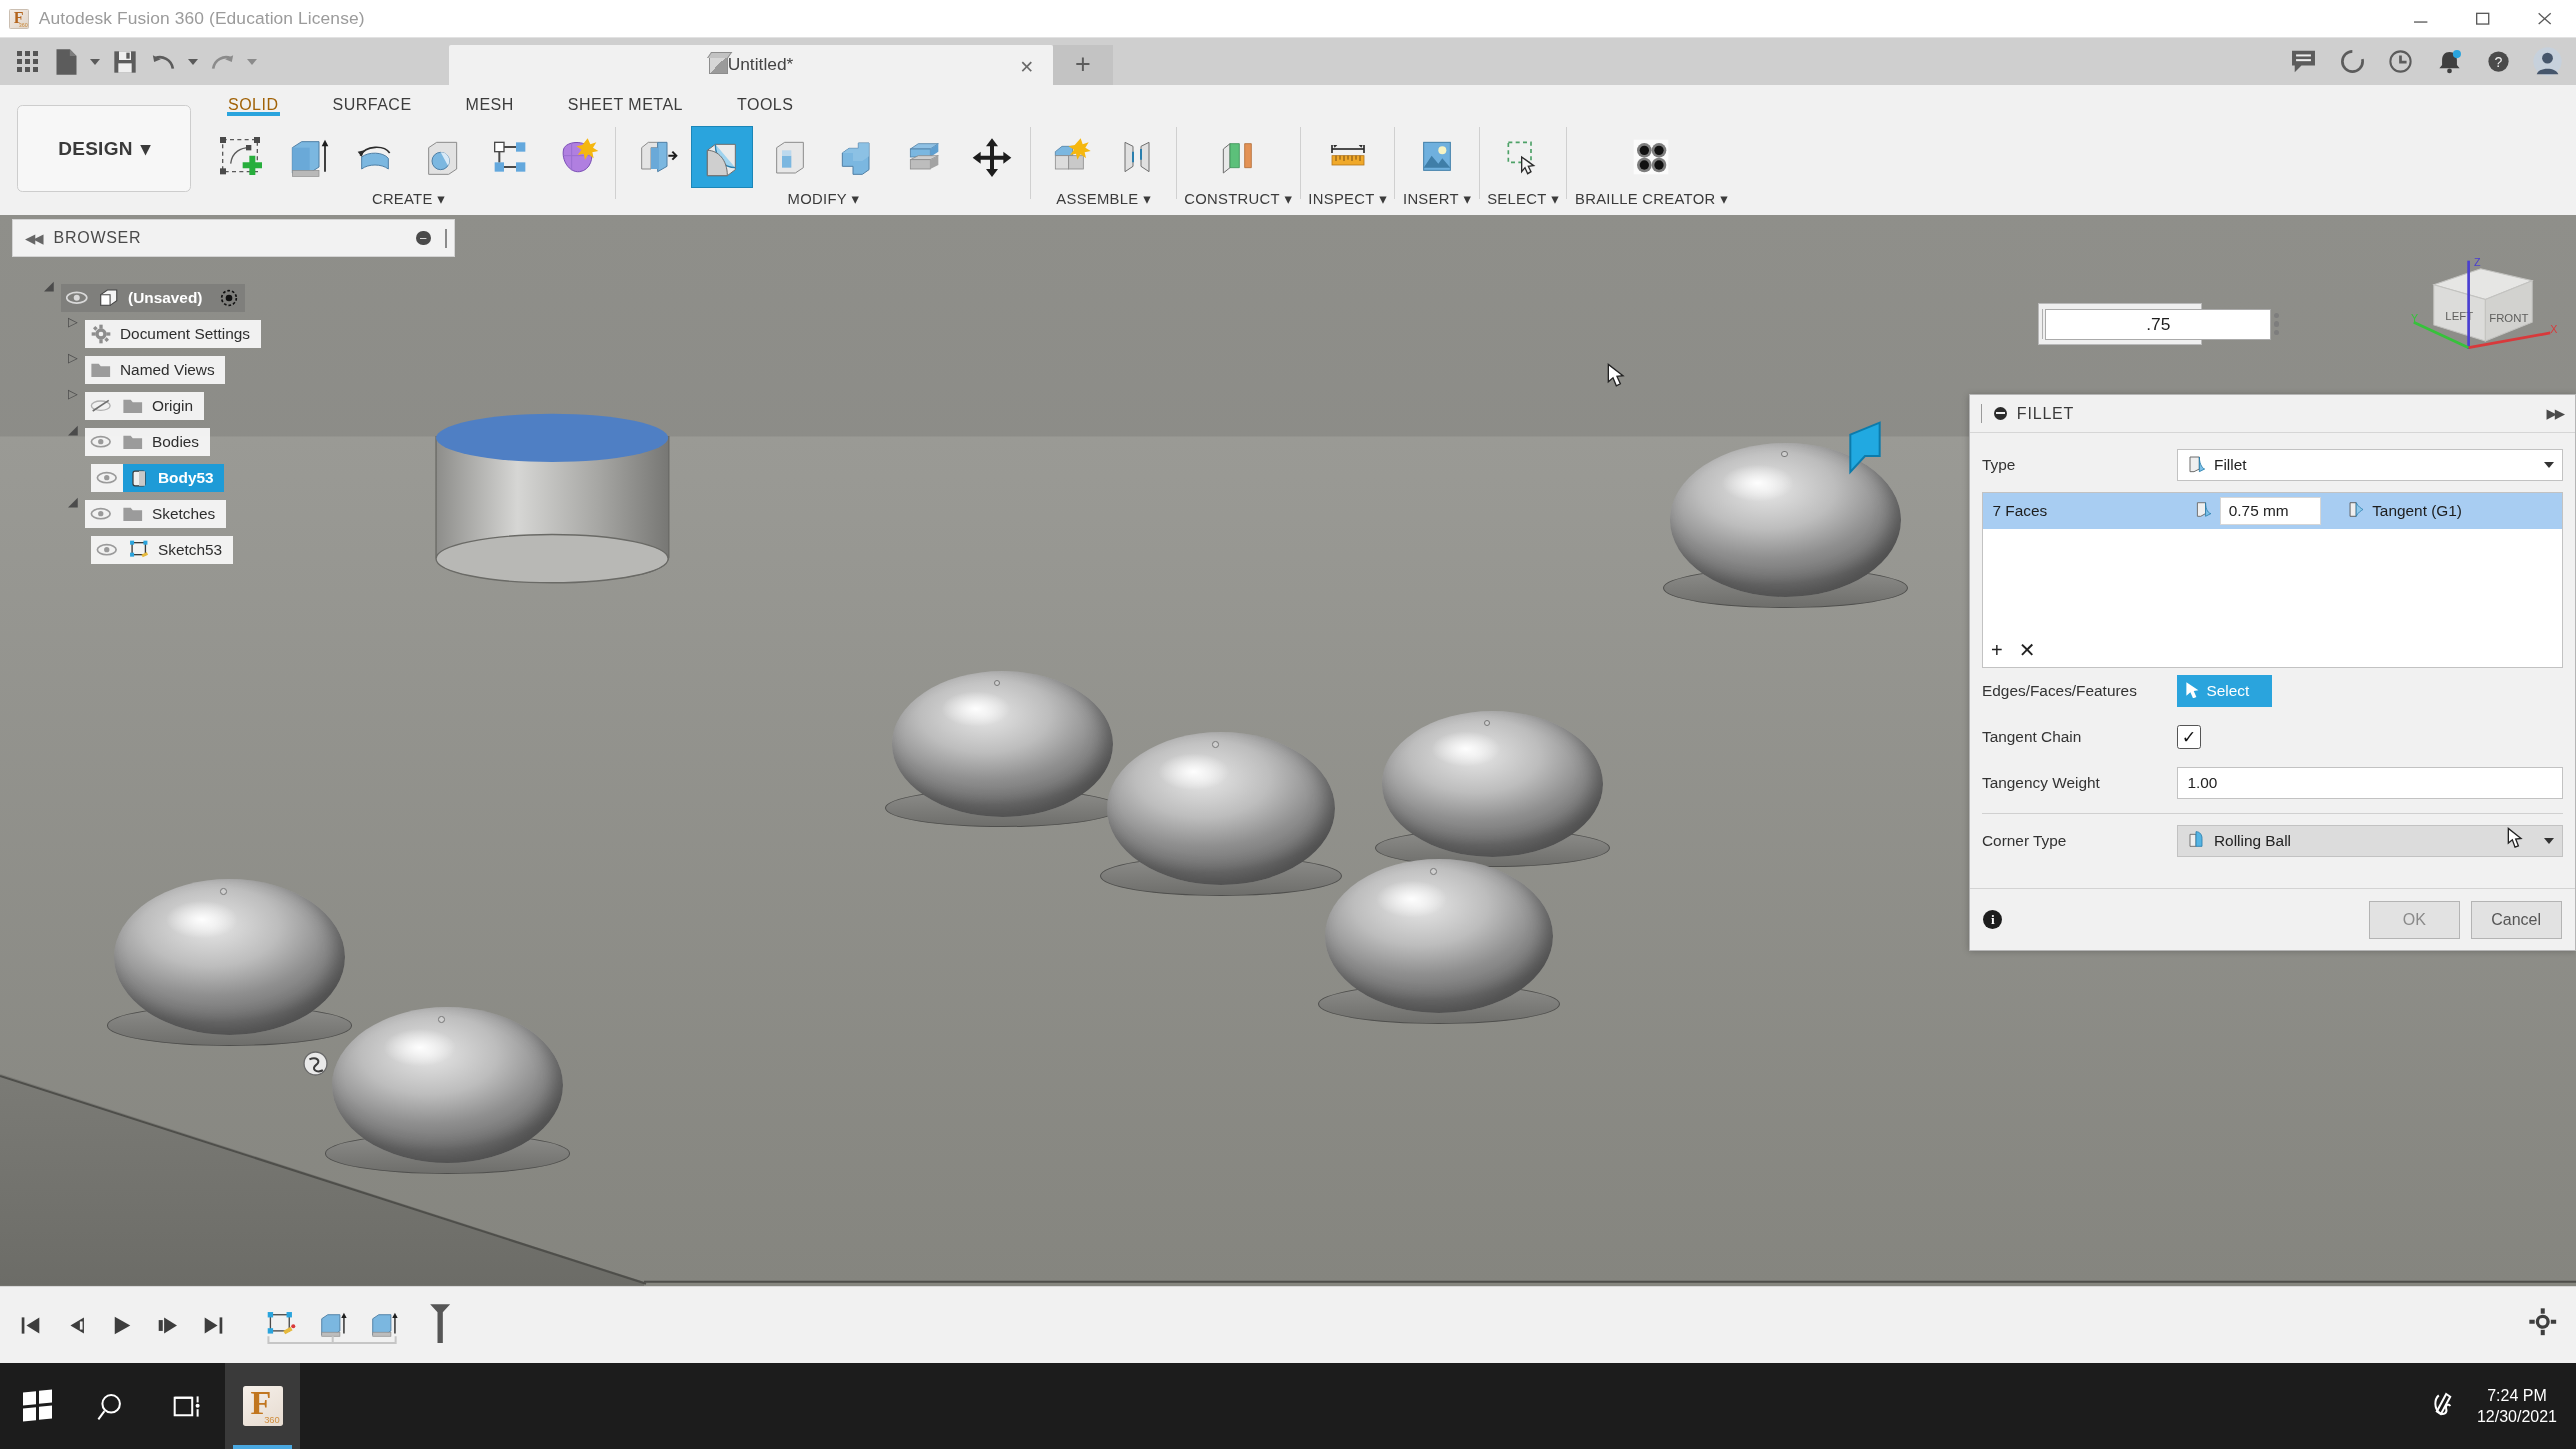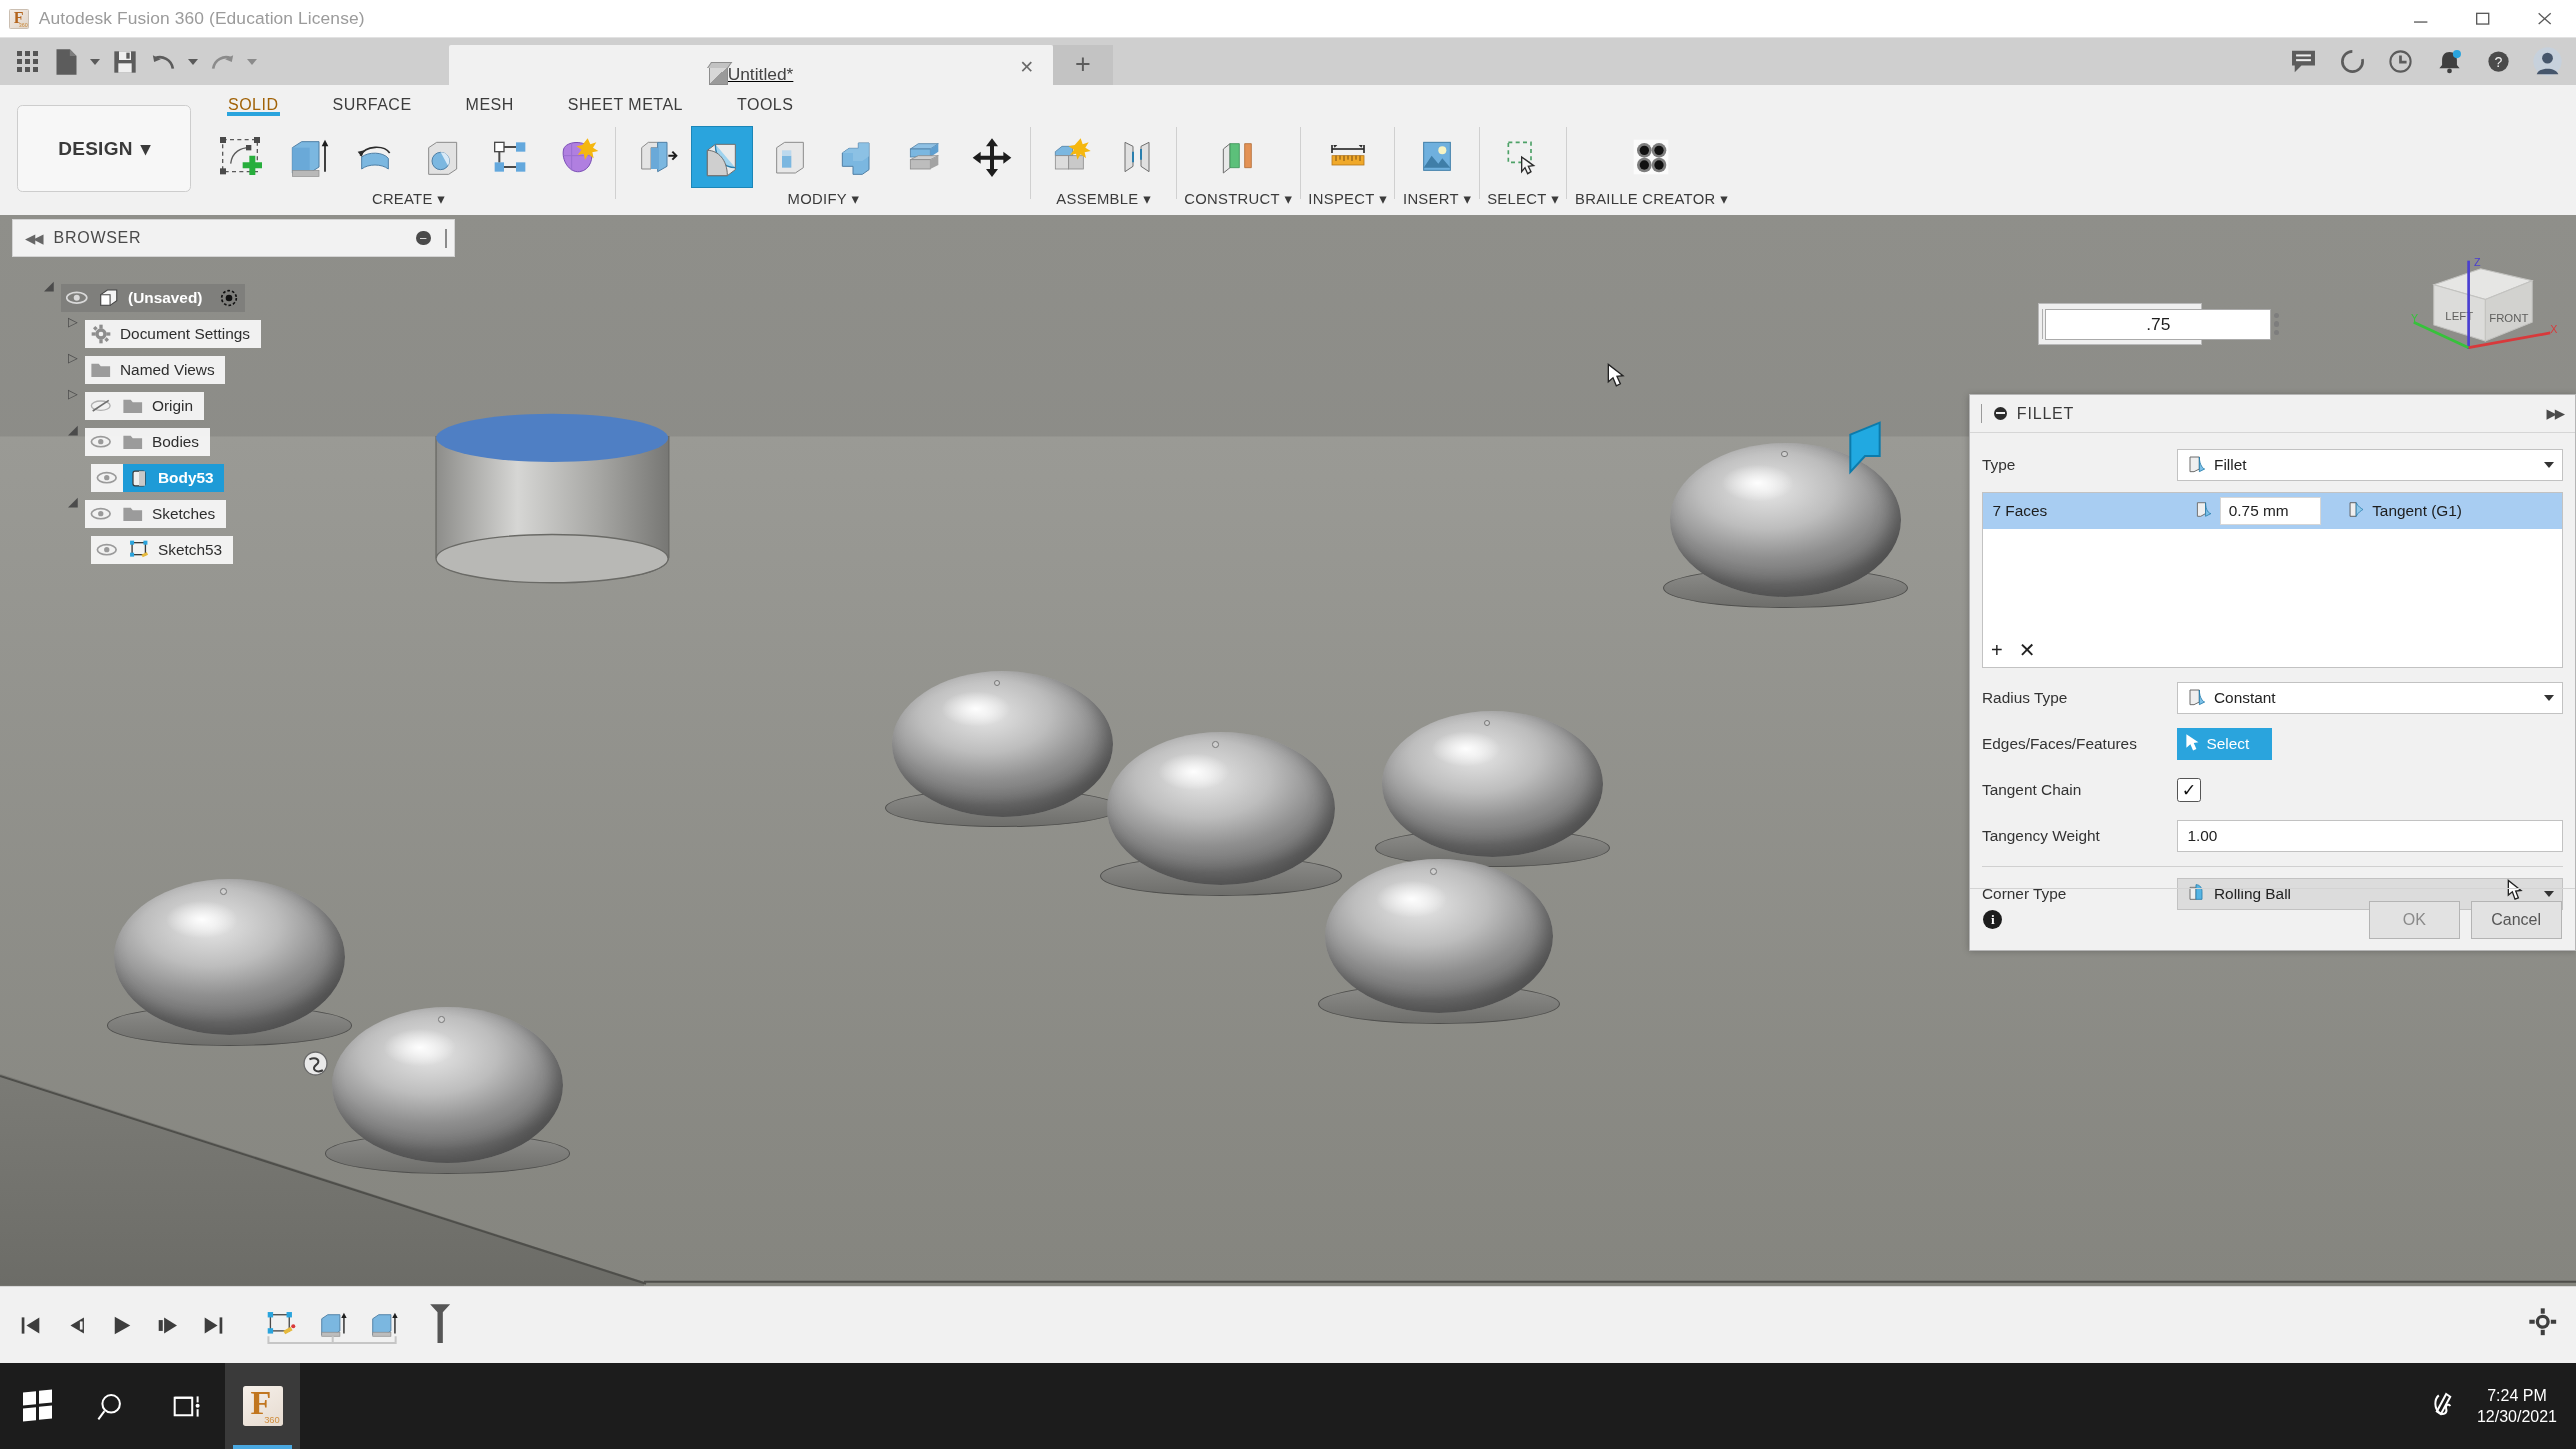--- a/index.html
+++ b/index.html
@@ -56,22 +56,22 @@
   .grid-icon { display: grid; grid-template-columns: repeat(3, 5.4px); grid-template-rows: repeat(3, 5.4px); gap: 2.7px; }
   .grid-icon i { background: #555; display: block; width: 5.4px; height: 5.4px; }
   .caret-dn { width: 0; height: 0; border-left: 5.4px solid transparent; border-right: 5.4px solid transparent; border-top: 6.7px solid #5a5a5a; }
 
   .doc-tabs {
     position: absolute; left: 449px; top: 6.7px; height: 40px;
     display: flex; align-items: stretch;
   }
   .doc-tab {
     background: #f1f1f1; height: 40px; min-width: 604px;
-    display: flex; align-items: flex-end; justify-content: center; gap: 0;
-    position: relative; border-top-left-radius: 2px; border-top-right-radius: 2px; text-decoration: underline;
+    display: flex; align-items: center; justify-content: center; gap: 0;
+    position: relative; border-top-left-radius: 2px; border-top-right-radius: 2px;
   }
   .doc-tab .cube-ico {
     width: 19px; height: 19px;
     background: linear-gradient(135deg,#d7d7d7 0%,#d7d7d7 50%,#9a9a9a 50%,#9a9a9a 100%);
     border: 0.7px solid #8d8d8d; position: relative;
   }
   .doc-tab .cube-ico::after {
     content:""; position: absolute; left: -0.7px; top: -4.7px; width: 19px; height: 5.4px;
     background: #c2c2c2; border: 0.7px solid #8d8d8d; border-bottom: none;
     transform: skewX(-35deg);
@@ -1007,35 +1007,20 @@
             </span>
             <span>Tangent (G1)</span>
           </span>
         </div>
         <div class="list-actions">
           <span>+</span>
           <span>✕</span>
         </div>
       </div>
 
-      <div class="frow" style="margin-top:6.7px">
-        <div class="flabel">Radius Type</div>
-        <div class="fcontrol">
-          <div class="combo">
-            <span>
-              <svg width="20" height="20" viewBox="0 0 30 30">
-                  <path d="M6 6 h14 v18 l-8 4 h-6 z" fill="#efefef" stroke="#6d6d6d" stroke-width="1.5"></path>
-                  <path d="M20 6 C20 18 26 24 28 24 l-8 4 z" fill="#7cc0e8" stroke="#2a7fae" stroke-width="1.3"></path>
-                </svg>
-            </span>
-            <span>Constant</span>
-            <span class="cb-caret"></span>
-          </div>
-        </div>
-      </div>
 
       <div class="frow">
         <div class="flabel">Edges/Faces/Features</div>
         <div class="fcontrol">
           <div class="select-btn">
             <span>
               <svg width="14.8" height="17.4" viewBox="0 0 22 26">
                   <path d="M2 2 L2 22 L8 17 L12 26 L17 24 L13 15 L20 14 Z" fill="#ffffff"></path>
                 </svg>
             </span>

